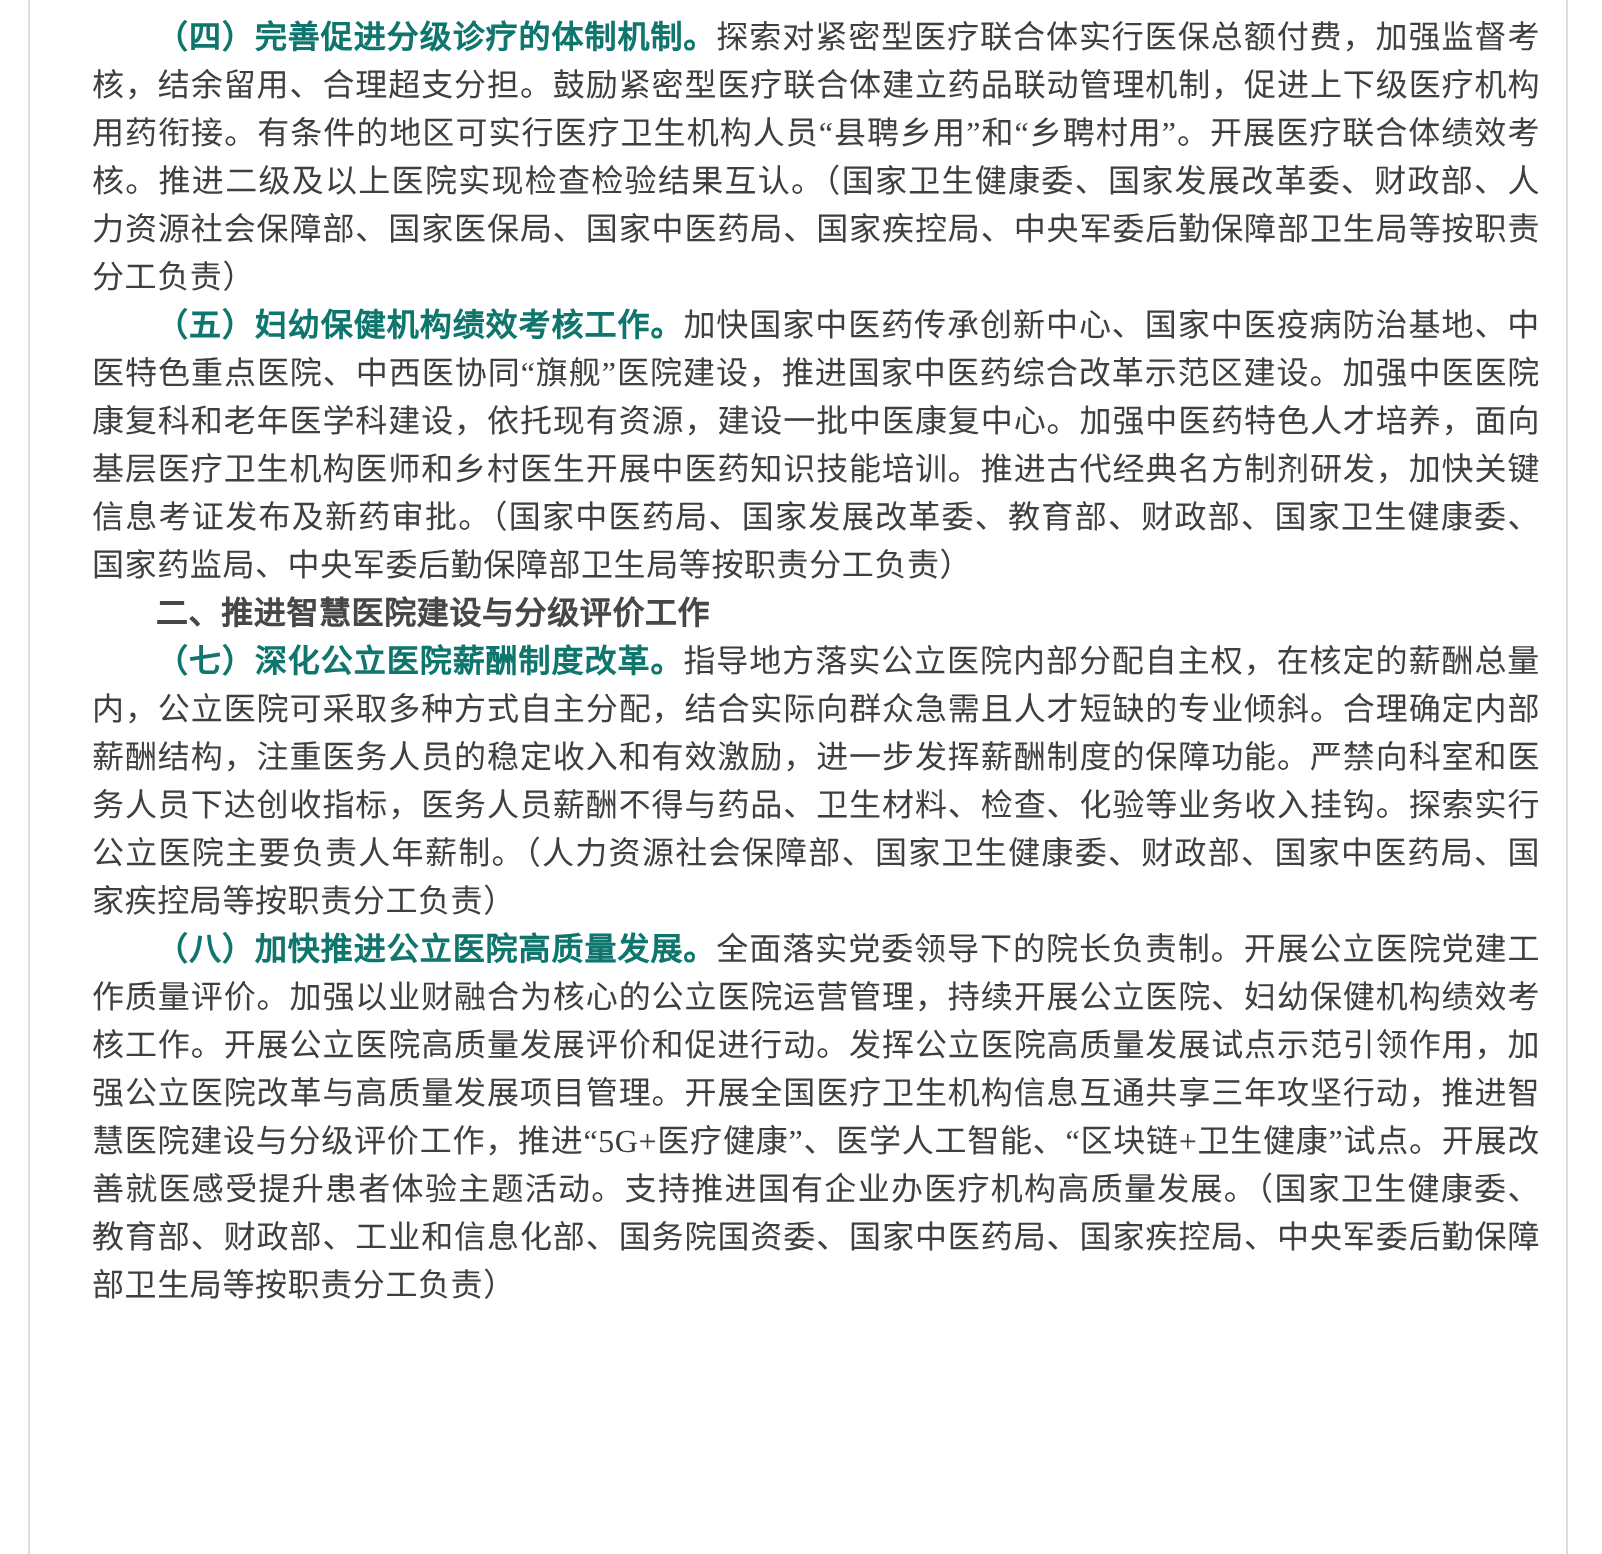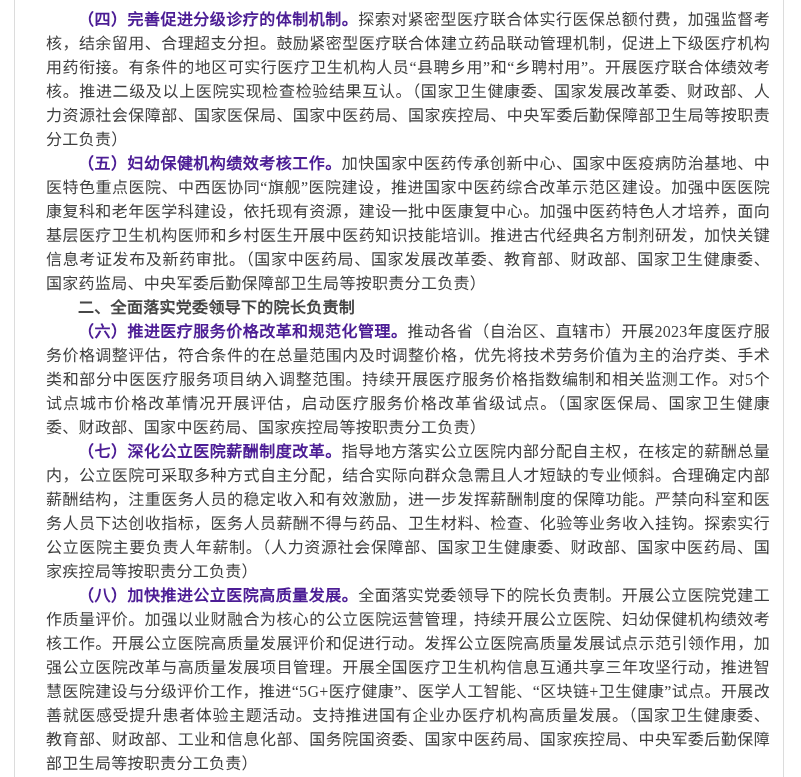--- a/index.html
+++ b/index.html
@@ -27,32 +27,31 @@
     margin: 0;
     font-size: 16px;
     line-height: 24px;
     letter-spacing: 0.3px;
     color: #3f3f3f;
     text-align: justify;
     text-indent: 2em;
   }
   .doc p.item .item-lead {
     font-weight: 700;
-    color: #4c1d95;
+    color: #0f766e;
   }
   .doc p.section-heading {
     font-family: "Liberation Sans", "DejaVu Sans", sans-serif;
     font-weight: 600;
     color: #474747;
     text-align: left;
   }
 </style>
 </head>
 <body>
 
 <div class="page-frame doc" id="doc">
     <p class="item"><span class="item-lead">（四）完善促进分级诊疗的体制机制。</span><span class="item-body">探索对紧密型医疗联合体实行医保总额付费，加强监督考核，结余留用、合理超支分担。鼓励紧密型医疗联合体建立药品联动管理机制，促进上下级医疗机构用药衔接。有条件的地区可实行医疗卫生机构人员“县聘乡用”和“乡聘村用”。开展医疗联合体绩效考核。推进二级及以上医院实现检查检验结果互认。（国家卫生健康委、国家发展改革委、财政部、人力资源社会保障部、国家医保局、国家中医药局、国家疾控局、中央军委后勤保障部卫生局等按职责分工负责）</span></p>
     <p class="item"><span class="item-lead">（五）妇幼保健机构绩效考核工作。</span><span class="item-body">加快国家中医药传承创新中心、国家中医疫病防治基地、中医特色重点医院、中西医协同“旗舰”医院建设，推进国家中医药综合改革示范区建设。加强中医医院康复科和老年医学科建设，依托现有资源，建设一批中医康复中心。加强中医药特色人才培养，面向基层医疗卫生机构医师和乡村医生开展中医药知识技能培训。推进古代经典名方制剂研发，加快关键信息考证发布及新药审批。（国家中医药局、国家发展改革委、教育部、财政部、国家卫生健康委、国家药监局、中央军委后勤保障部卫生局等按职责分工负责）</span></p>
-    <p class="section-heading"><span class="item-body">二、全面落实党委领导下的院长负责制</span></p>
-    <p class="item"><span class="item-lead">（六）推进医疗服务价格改革和规范化管理。</span><span class="item-body">推动各省（自治区、直辖市）开展2023年度医疗服务价格调整评估，符合条件的在总量范围内及时调整价格，优先将技术劳务价值为主的治疗类、手术类和部分中医医疗服务项目纳入调整范围。持续开展医疗服务价格指数编制和相关监测工作。对5个试点城市价格改革情况开展评估，启动医疗服务价格改革省级试点。（国家医保局、国家卫生健康委、财政部、国家中医药局、国家疾控局等按职责分工负责）</span></p>
+    <p class="section-heading"><span class="item-body">二、推进智慧医院建设与分级评价工作</span></p>
     <p class="item"><span class="item-lead">（七）深化公立医院薪酬制度改革。</span><span class="item-body">指导地方落实公立医院内部分配自主权，在核定的薪酬总量内，公立医院可采取多种方式自主分配，结合实际向群众急需且人才短缺的专业倾斜。合理确定内部薪酬结构，注重医务人员的稳定收入和有效激励，进一步发挥薪酬制度的保障功能。严禁向科室和医务人员下达创收指标，医务人员薪酬不得与药品、卫生材料、检查、化验等业务收入挂钩。探索实行公立医院主要负责人年薪制。（人力资源社会保障部、国家卫生健康委、财政部、国家中医药局、国家疾控局等按职责分工负责）</span></p>
     <p class="item"><span class="item-lead">（八）加快推进公立医院高质量发展。</span><span class="item-body">全面落实党委领导下的院长负责制。开展公立医院党建工作质量评价。加强以业财融合为核心的公立医院运营管理，持续开展公立医院、妇幼保健机构绩效考核工作。开展公立医院高质量发展评价和促进行动。发挥公立医院高质量发展试点示范引领作用，加强公立医院改革与高质量发展项目管理。开展全国医疗卫生机构信息互通共享三年攻坚行动，推进智慧医院建设与分级评价工作，推进“5G+医疗健康”、医学人工智能、“区块链+卫生健康”试点。开展改善就医感受提升患者体验主题活动。支持推进国有企业办医疗机构高质量发展。（国家卫生健康委、教育部、财政部、工业和信息化部、国务院国资委、国家中医药局、国家疾控局、中央军委后勤保障部卫生局等按职责分工负责）</span></p>
   </div>
 
 </body></html>

